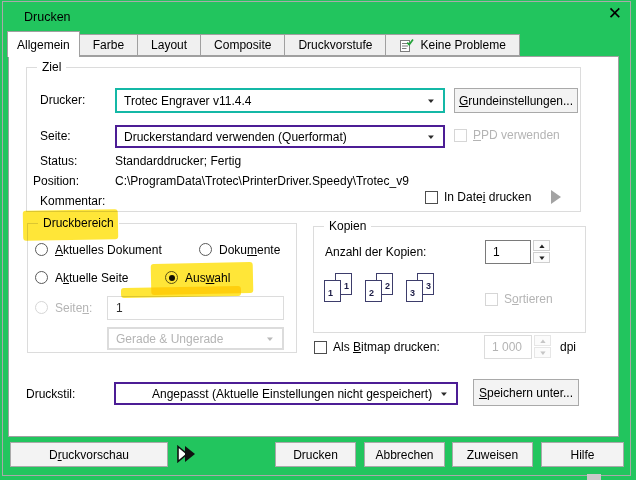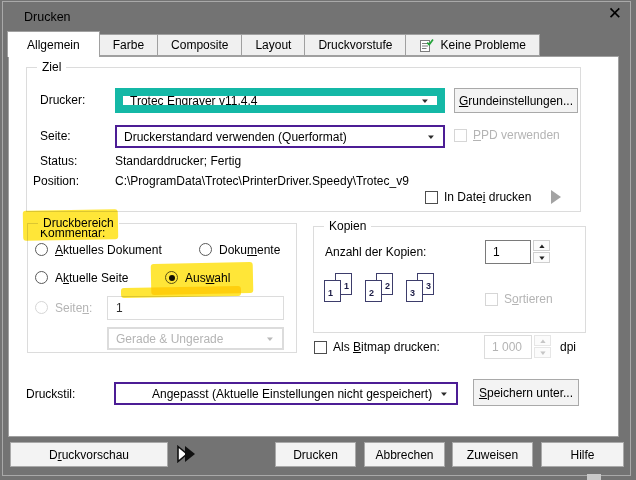--- a/index.html
+++ b/index.html
@@ -1,37 +1,37 @@
 <!DOCTYPE html>
 <html><head>
 <meta charset="utf-8">
 <style>
   html,body{margin:0;padding:0;background:#fff;}
-  .screen{position:relative;width:636px;height:480px;background:#737373;overflow:hidden;
+  .screen{position:relative;width:636px;height:480px;background:#22c55e;overflow:hidden;
           font-family:"Liberation Sans","DejaVu Sans",sans-serif;font-size:12px;color:#000;
           -webkit-font-smoothing:antialiased;}
   .frame{position:absolute;left:2px;top:1px;width:629px;height:475px;border:1px solid #a9a9a9;box-sizing:border-box;pointer-events:none;}
   .title{position:absolute;left:24px;top:10px;font-size:12.5px;}
   .close{position:absolute;right:14px;top:5px;font-size:17px;font-weight:600;line-height:17px;cursor:default;}
   
   .tabstrip{position:absolute;left:8px;top:31px;display:flex;align-items:flex-start;z-index:2;}
   .tab{height:22px;margin-top:3px;margin-left:-1px;background:#f0f0f0;border:1px solid #a0a0a0;
        padding:0 13px;display:flex;align-items:center;gap:6px;box-sizing:border-box;white-space:nowrap;position:relative;}
-  .tab.active{height:26px;margin-top:0;background:#fff;border-bottom:none;z-index:3;padding:0 19px;}
+  .tab.active{height:26px;margin-top:0;background:#fff;border-bottom:none;z-index:3;padding:0 9px;}
   
   .tabpage{position:absolute;left:8px;top:56px;width:611px;height:381px;border:1px solid #a0a0a0;background:#fff;box-sizing:border-box;z-index:1;}
   
   .group{position:absolute;border:1px solid #dcdcdc;box-sizing:border-box;}
   .legend{position:absolute;top:-8px;left:10px;background:#fff;padding:0 5px;white-space:nowrap;}
   .lbl{position:absolute;white-space:nowrap;}
   
   .combo{position:absolute;height:23px;background:#fff;border:2px solid #4c1d95;box-sizing:border-box;
          display:flex;align-items:center;padding:0 22px 0 7px;white-space:nowrap;overflow:hidden;cursor:default;}
   .combo .arrow{position:absolute;right:7px;top:50%;transform:translateY(-50%) scaleY(.6);font-size:10px;color:#2b2b2b;}
-  .combo.focus{border:8px solid #14b8a6;height:25px;}
+  .combo.focus{border:2px solid #14b8a6;height:25px;}
   .combo.disabled{border-color:#dcdcdc;color:#b4b4b4;}
   .combo.disabled .arrow{color:#b9b9b9;}
   .textinput{position:absolute;height:24px;background:#fff;border:1px solid #dcdcdc;box-sizing:border-box;
              display:flex;align-items:center;padding-left:8px;color:#2e2e2e;}
   
   .btn{position:absolute;background:#f3f3f3;border:1px solid #a9a9a9;box-sizing:border-box;color:#000;
        font-family:inherit;font-size:12px;display:flex;align-items:center;justify-content:center;white-space:nowrap;cursor:default;}
   
   .check{position:absolute;display:flex;align-items:center;gap:6px;white-space:nowrap;}
   .check .box{width:13px;height:13px;background:#fff;border:1px solid #4d4d4d;box-sizing:border-box;flex:none;}
@@ -78,24 +78,24 @@
   <div class="close">✕</div>
 
   <div class="tabstrip">
     <div class="tab active">
         <span>Allgemein</span>
       </div>
     <div class="tab">
         <span>Farbe</span>
       </div>
     <div class="tab">
+        <span>Layout</span>
+      </div>
+    <div class="tab">
         <span>Composite</span>
-      </div>
-    <div class="tab">
-        <span>Layout</span>
       </div>
     <div class="tab">
         <span>Druckvorstufe</span>
       </div>
     <div class="tab">
       <span style="display:flex;">
         <svg width="15" height="15" viewBox="0 0 15 15">
           <rect x="1.5" y="2.5" width="9" height="11" fill="#fff" stroke="#7d7d7d"></rect>
           <line x1="3" y1="5.5" x2="9" y2="5.5" stroke="#7d7d7d"></line>
           <line x1="3" y1="8" x2="9" y2="8" stroke="#7d7d7d"></line>
@@ -128,21 +128,21 @@
         <span class="box"></span>
         <span><u>P</u>PD verwenden</span>
       </div>
 
       <span class="lbl" style="left:13px;top:86px;">Status:</span>
       <span class="lbl" style="left:88px;top:86px;">Standarddrucker; Fertig</span>
 
       <span class="lbl" style="left:6px;top:106px;">Position:</span>
       <span class="lbl" style="left:88px;top:106px;">C:\ProgramData\Trotec\PrinterDriver.Speedy\Trotec_v9</span>
 
-      <span class="lbl" style="left:13px;top:126px;margin-top:32px;">Kommentar:</span>
+      <span class="lbl" style="left:13px;top:126px;">Kommentar:</span>
       <div class="check" style="left:398px;top:122px;">
         <span class="box"></span>
         <span>In Date<u>i</u> drucken</span>
       </div>
       <span class="flyout-tri" style="left:524px;top:122px;"></span>
     </div>
 
     <div class="group" style="left:18px;top:166px;width:270px;height:130px;">
       <span class="legend">Druckbereich</span>
 

